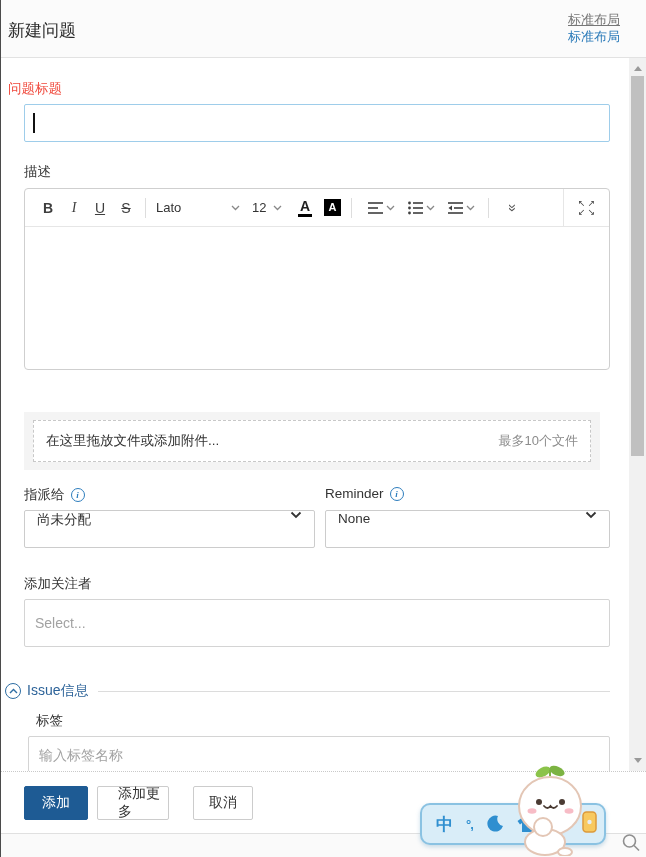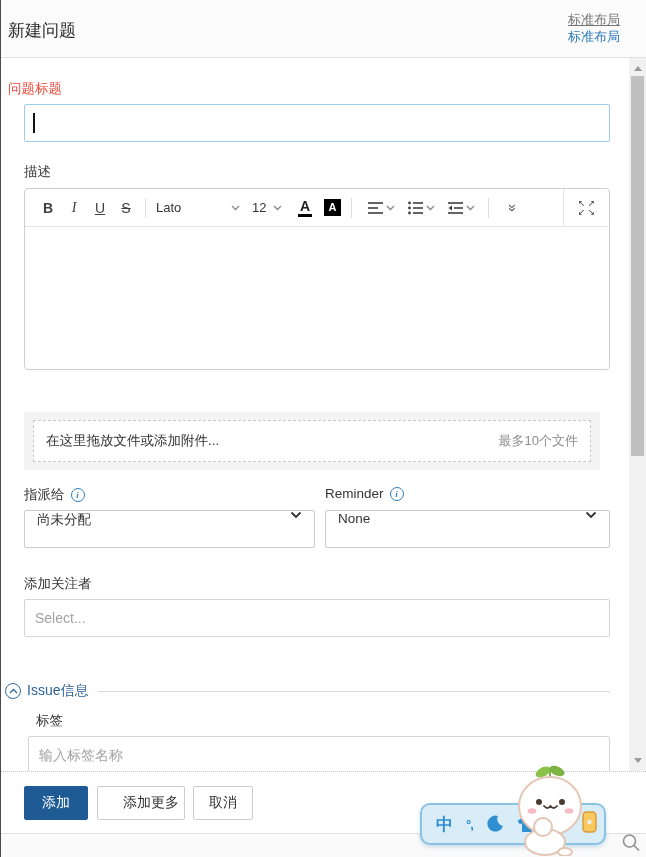--- a/index.html
+++ b/index.html
@@ -67,21 +67,21 @@
   .sb-arrow { position:absolute; left:0; width:17px; height:17px; display:flex; align-items:center; justify-content:center; cursor:pointer; }
   .tri-up { width:0; height:0; border-left:4px solid transparent; border-right:4px solid transparent; border-bottom:5px solid #9a9a9a; }
   .tri-down { width:0; height:0; border-left:4px solid transparent; border-right:4px solid transparent; border-top:5px solid #9a9a9a; }
   .sb-thumb { position:absolute; left:2px; top:18px; width:13px; height:380px; background:#c0c0c0; cursor:pointer; }
 
   
   .footer { left:0; top:771px; width:646px; height:86px; background:#fff; border-top:1px dotted #c9c9c9; z-index:5; }
   .btn { position:absolute; top:14px; height:34px; border-radius:2px; font-size:14px; display:flex; align-items:center; justify-content:center; cursor:pointer; }
   .btn-primary { left:24px; width:64px; background:#1e5b94; color:#fff; border:1px solid #1e5b94; }
   .btn-plain { background:#fff; border:1px solid #ccc; color:#333; }
-  .btn-more { left:97px; width:88px;padding-left:20px; }
+  .btn-more { left:97px; width:72px;padding-left:20px; }
   .btn-cancel { left:193px; width:60px; }
   .footer-line { position:absolute; left:0; top:61px; width:646px; height:1px; background:#e0e0e0; }
   .footer-strip { position:absolute; left:0; top:62px; width:646px; height:24px; background:#fafafa; }
 
   
   .ime-bar { left:420px; top:803px; width:186px; height:42px; background:#d9edf8; border:2px solid #8ac2e2; border-radius:10px; box-shadow:0 2px 4px rgba(120,170,200,.4); display:flex; align-items:center; padding-left:14px; gap:13px; z-index:20; }
   .ime-mode { font-size:17px; font-weight:bold; color:#2f8fd0; cursor:pointer; }
   .ime-punct { font-size:13px; font-weight:bold; color:#2f8fd0; cursor:pointer; letter-spacing:-1px; }
   .mascot { left:505px; top:764px; z-index:30; }
   .magnifier { left:621px; top:833px; z-index:30; cursor:pointer; }
@@ -213,21 +213,21 @@
       <span class="info-icon">i</span>
     </div>
     <div class="abs select-box" style="left:325px; top:452px; width:285px;">
       <span class="val">None</span>
       <svg width="12" height="8" viewBox="0 0 12 8">
           <path d="M1.5 1.5 L6 6 L10.5 1.5" fill="none" stroke="#333" stroke-width="1.8"></path>
         </svg>
     </div>
 
     <div class="abs lbl" style="left:24px; top:517px;">添加关注者</div>
-    <input class="abs text-input" style="left: 24px; top: 541px; width: 586px; height: 38px;" placeholder="Select...">
+    <input class="abs text-input" style="left: 24px; top: 541px; width: 586px; height: 48px;" placeholder="Select...">
 
     <div class="abs section-row">
       <div class="sec-circle">
         <svg width="9" height="6" viewBox="0 0 9 6">
             <path d="M1 5 L4.5 1.5 L8 5" fill="none" stroke="#2d6da3" stroke-width="1.4"></path>
           </svg>
       </div>
       <span class="sec-title">Issue信息</span>
       <div class="sec-line"></div>
     </div>

